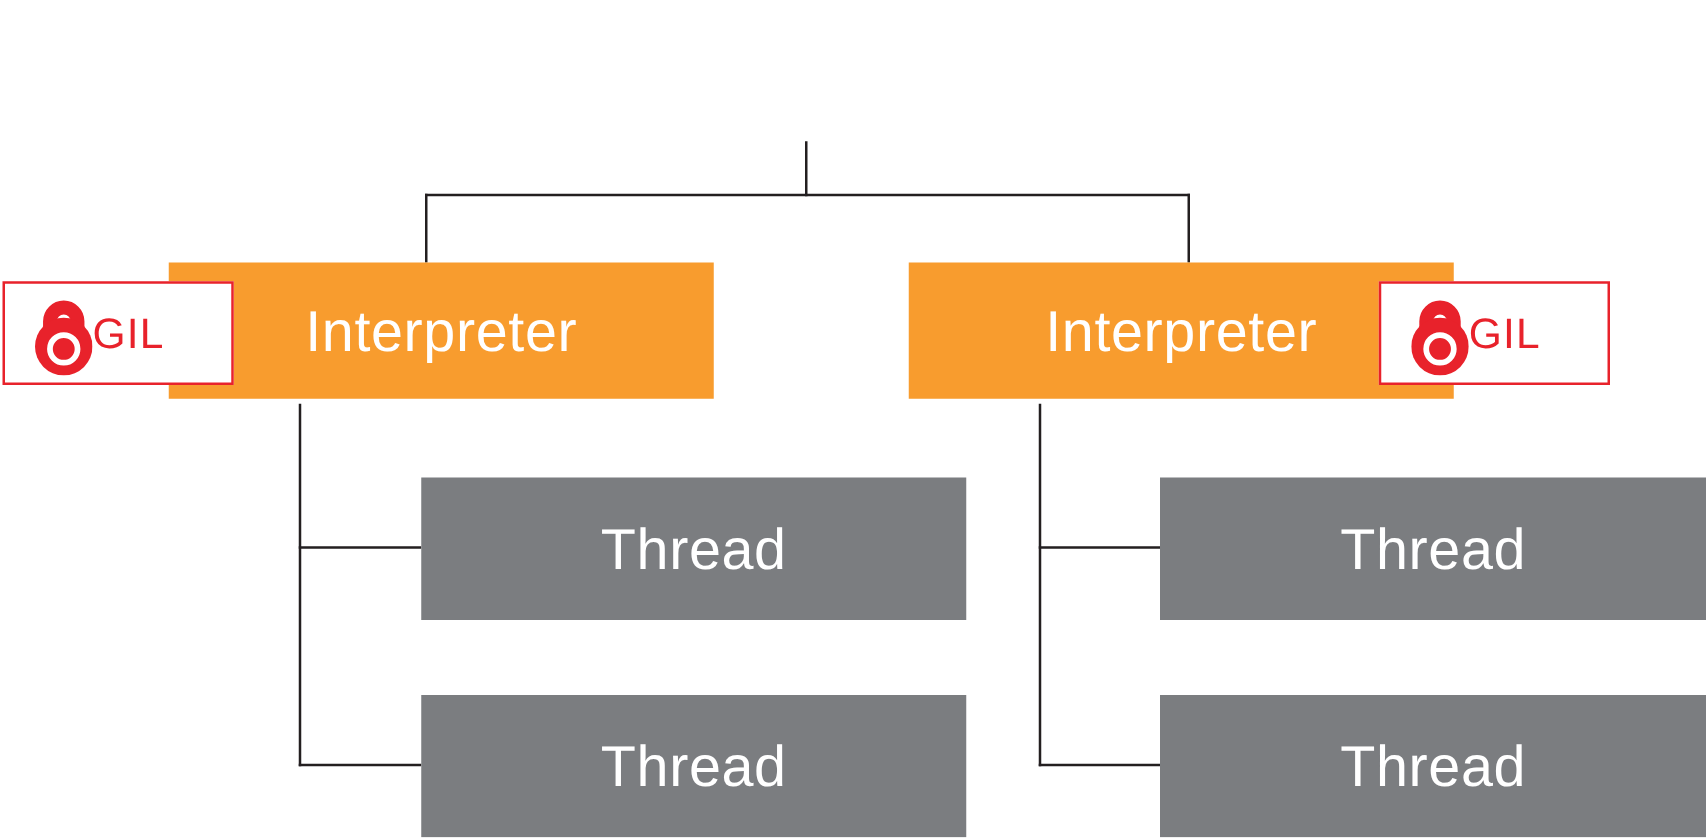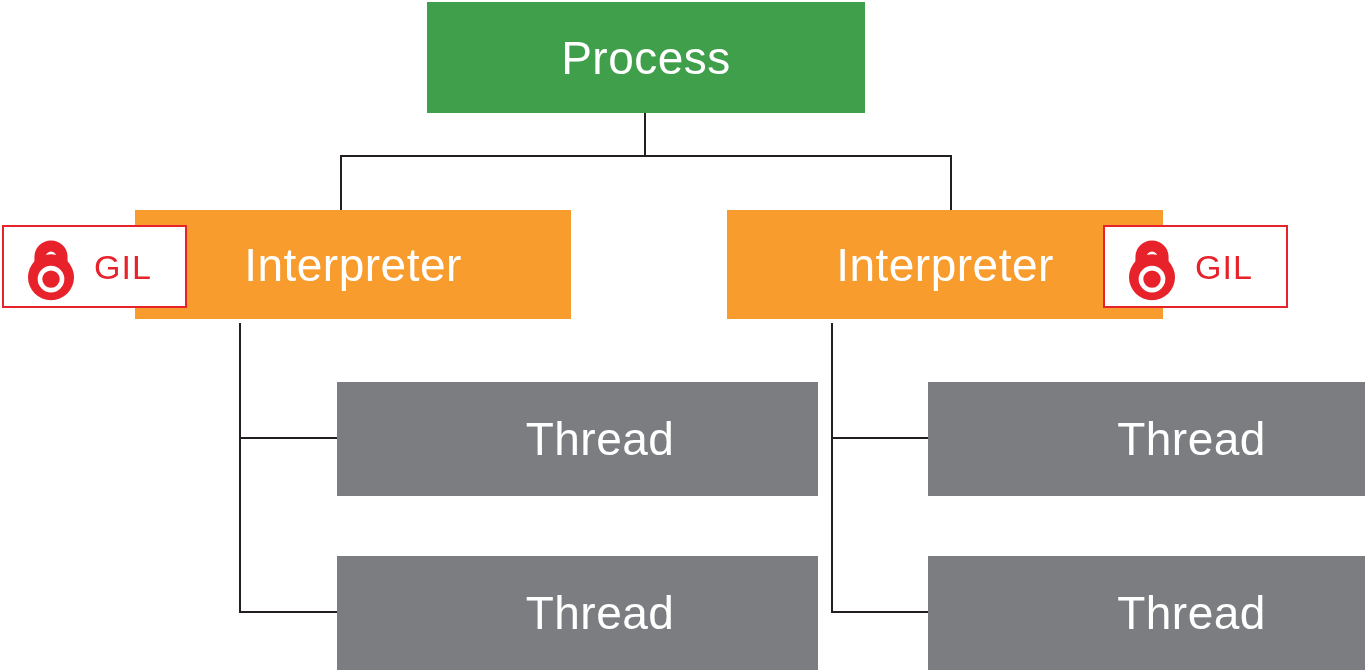--- a/index.html
+++ b/index.html
@@ -17,21 +17,21 @@
     font-size:46px;
     font-weight:400;
     letter-spacing:.5px;
     line-height:1;
     user-select:none;
   }
   .node-process{ left:427px;top:2px;width:438px;height:111px; background:var(--process,#3F9F4A); }
   .node-interpreter{ width:436px;height:109px; background:var(--interpreter,#F89C2E); }
   .interp-left { left:135px;top:210px; }
   .interp-right{ left:727px;top:210px; }
-  .node-thread{ width:436px;height:114px; background:var(--thread,#7B7D80);padding-left:45px; }
+  .node-thread{ width:436px;height:114px; background:var(--thread,#7B7D80); }
   .thread-l1{ left:337px;top:382px; }
   .thread-l2{ left:337px;top:556px; }
   .thread-r1{ left:928px;top:382px;width:437px; }
   .thread-r2{ left:928px;top:556px;width:437px; }
 
   .line{ position:absolute; background:var(--connector,#231F20); }
   .ln-v-top    { left:644px;top:113px;width:2px;height:44px; }
   .ln-h-main   { left:340px;top:155px;width:612px;height:2px; }
   .ln-v-ldrop  { left:340px;top:155px;width:2px;height:55px; }
   .ln-v-rdrop  { left:950px;top:155px;width:2px;height:55px; }
@@ -43,21 +43,20 @@
   .ln-r-h2     { left:831px;top:611px;width:99px;height:2px; }
 
   .gil-badge{
     position:absolute;
     width:185px;height:83px;
     box-sizing:border-box;
     background:#ffffff;
     border:2px solid var(--gil,#E8222B);
     display:flex;align-items:center;
     padding-left:24px;
-    gap:20px;
   }
   .gil-left { left:2px;top:225px; }
   .gil-right{ left:1103px;top:225px; }
   .lock-icon{
     width:46px;height:64px;
     color:var(--gil,#E8222B);
     flex:0 0 auto;
     margin-top:4px;
   }
   .gil-label{
@@ -77,23 +76,20 @@
   <div class="line ln-h-main"></div>
   <div class="line ln-v-ldrop"></div>
   <div class="line ln-v-rdrop"></div>
   <div class="line ln-spine-l"></div>
   <div class="line ln-l-h1"></div>
   <div class="line ln-l-h2"></div>
   <div class="line ln-spine-r"></div>
   <div class="line ln-r-h1"></div>
   <div class="line ln-r-h2"></div>
 
-  <div class="node node-process">
-    <span>Process</span>
-  </div>
 
   <div class="node node-interpreter interp-left">
     <span>Interpreter</span>
   </div>
   <div class="node node-interpreter interp-right">
     <span>Interpreter</span>
   </div>
 
   <div class="gil-badge gil-left">
     <svg class="lock-icon" viewBox="0 0 50 68" aria-hidden="true">

